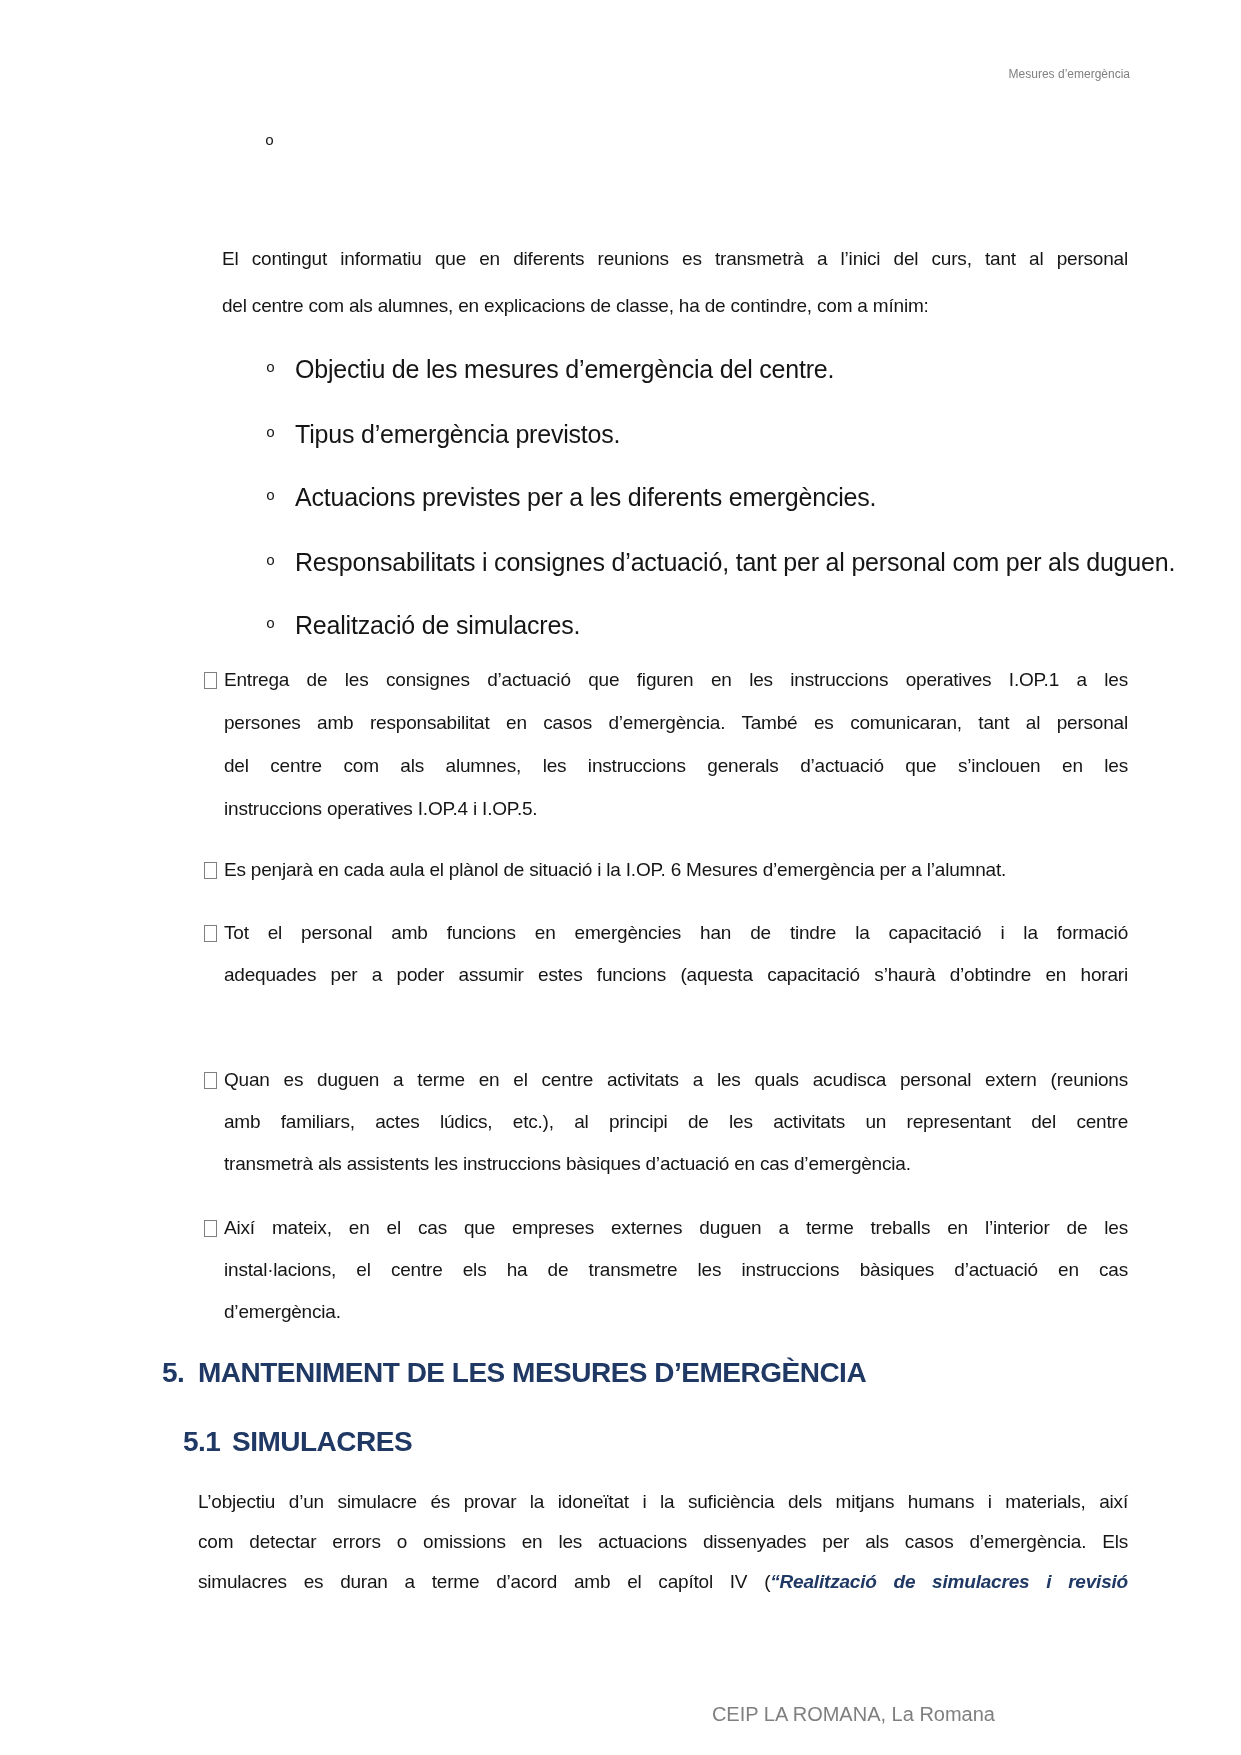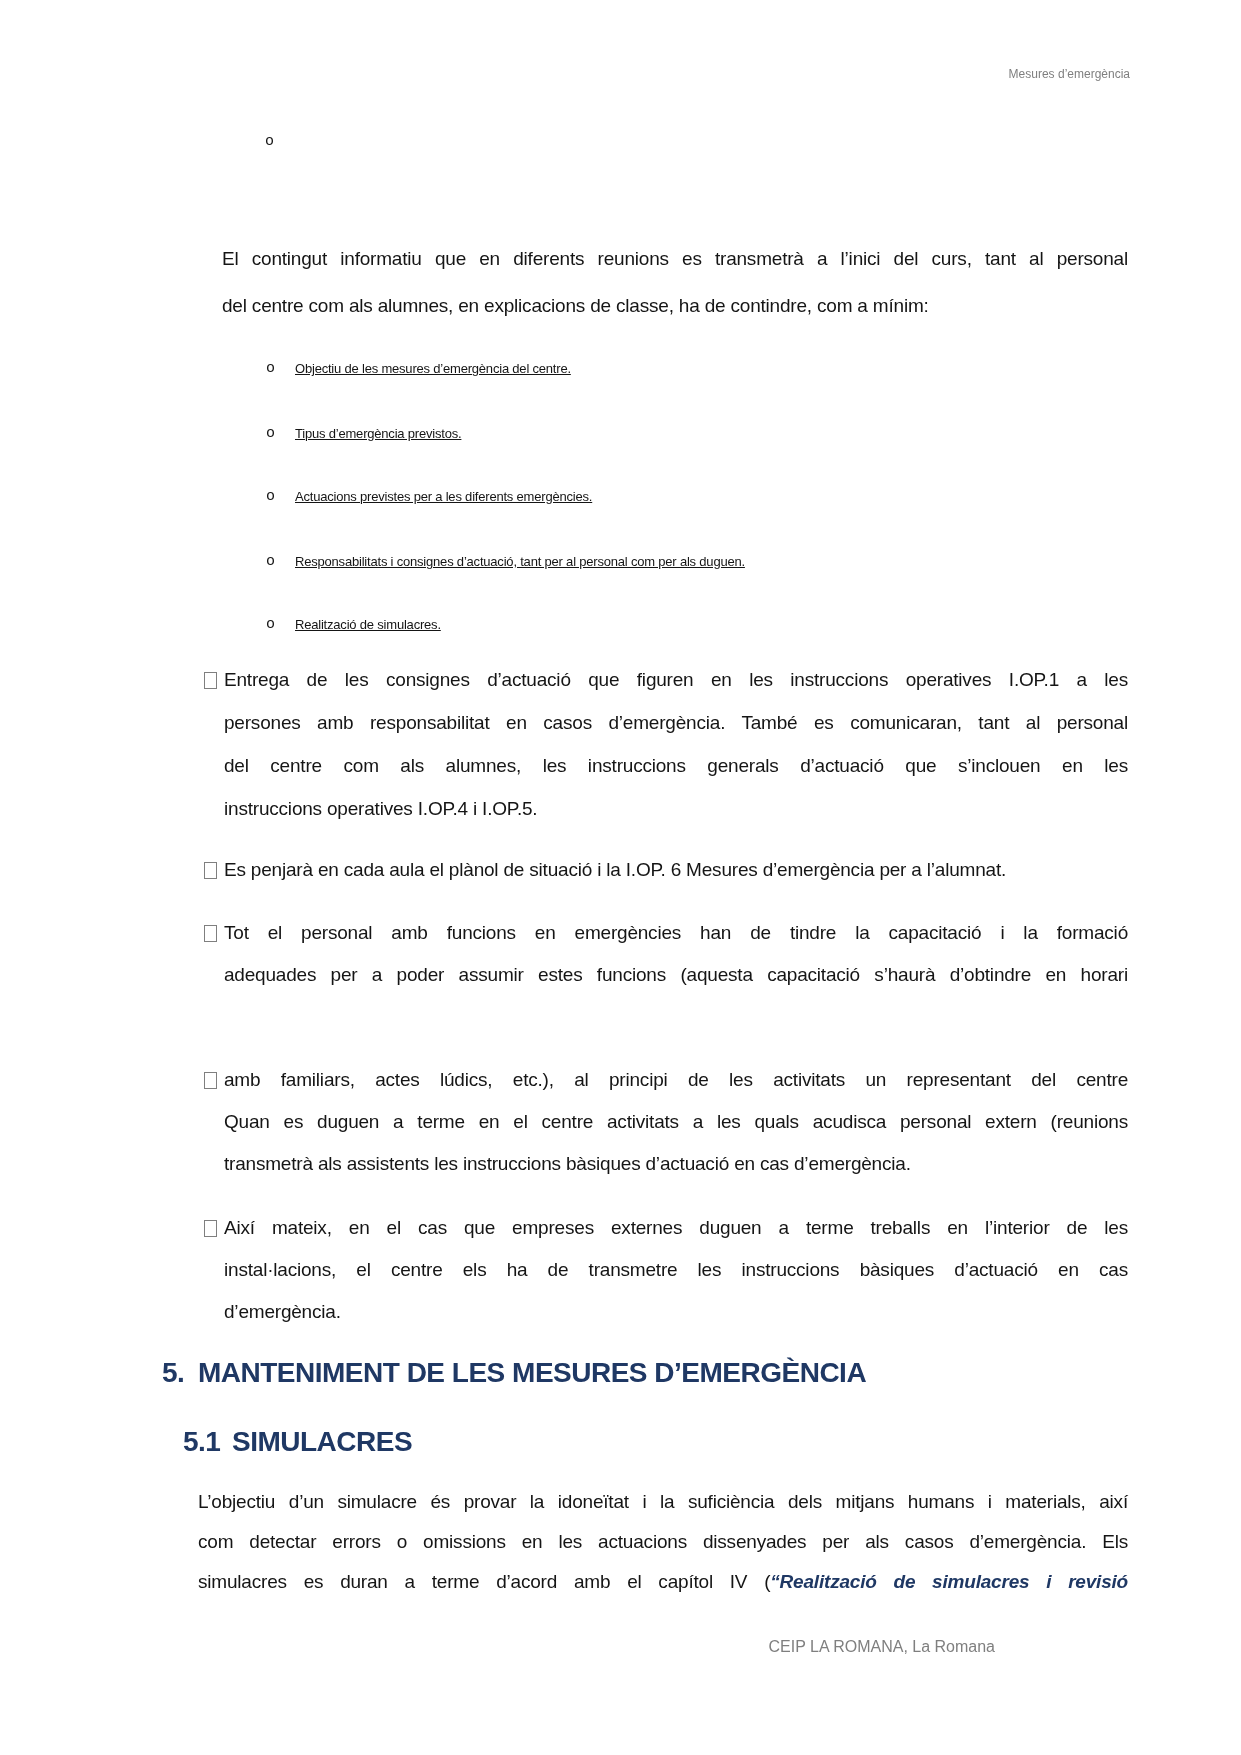--- a/index.html
+++ b/index.html
@@ -12,38 +12,38 @@
     color:#151515;
     letter-spacing:-0.2px;
     overflow:hidden;
   }
   .hdr{
     position:absolute; top:64px; right:111px;
     font-size:12px; line-height:20px; color:var(--muted,#7f7f7f);
     letter-spacing:0;
   }
   .ftr{
-    position:absolute; top:1637px; right:246px;
-    font-size:16px; line-height:20px; color:var(--muted,#7f7f7f);
+    position:absolute; top:1704px; right:246px;
+    font-size:20px; line-height:20px; color:var(--muted,#7f7f7f);
     letter-spacing:0;
   }
   .block{position:absolute; font-size:19px;}
   .ln{white-space:normal;}
   .lh47 .ln{height:47px; line-height:47px;}
   .lh43 .ln{height:43px; line-height:43px;}
   .lh42 .ln{height:42px; line-height:42px;}
   .lh40 .ln{height:40px; line-height:40px;}
   .just{text-align:justify; text-align-last:justify;}
   .omark{
     position:absolute;
     font-family:"Liberation Mono","DejaVu Sans Mono",monospace;
     font-size:15px; color:#151515;
   }
   .oline{
-    position:absolute; font-size:13px; height:30px; line-height:30px;text-decoration:underline;
+    position:absolute; font-size:25px; height:30px; line-height:30px;
   }
   .cbox{
     position:absolute; width:11px; height:15px;
     border:1.5px solid var(--muted,#8a8a8a);
     background:transparent;
   }
   .h1{
     position:absolute; font-size:28px; font-weight:bold;
     color:var(--heading,#1f3864); letter-spacing:-0.5px;
     line-height:34px; height:34px; white-space:nowrap;
@@ -95,22 +95,22 @@
   </div>
 
   <div class="cbox" style="left:204px; top:925px;"></div>
   <div class="block lh42" style="top:912px; left:224px; right:113px;">
     <div class="ln just">Tot el personal amb funcions en emergències han de tindre la capacitació i la formació</div>
     <div class="ln just">adequades per a poder assumir estes funcions (aquesta capacitació s’haurà d’obtindre en horari</div>
   </div>
 
   <div class="cbox" style="left:204px; top:1072px;"></div>
   <div class="block lh42" style="top:1059px; left:224px; right:113px;">
+    <div class="ln just">Quan es duguen a terme en el centre activitats a les quals acudisca personal extern (reunions</div>
     <div class="ln just">amb familiars, actes lúdics, etc.), al principi de les activitats un representant del centre</div>
-    <div class="ln just">Quan es duguen a terme en el centre activitats a les quals acudisca personal extern (reunions</div>
     <div class="ln">transmetrà als assistents les instruccions bàsiques d’actuació en cas d’emergència.</div>
   </div>
 
   <div class="cbox" style="left:204px; top:1220px;"></div>
   <div class="block lh42" style="top:1207px; left:224px; right:113px;">
     <div class="ln just">Així mateix, en el cas que empreses externes duguen a terme treballs en l’interior de les</div>
     <div class="ln just">instal·lacions, el centre els ha de transmetre les instruccions bàsiques d’actuació en cas</div>
     <div class="ln">d’emergència.</div>
   </div>
 

